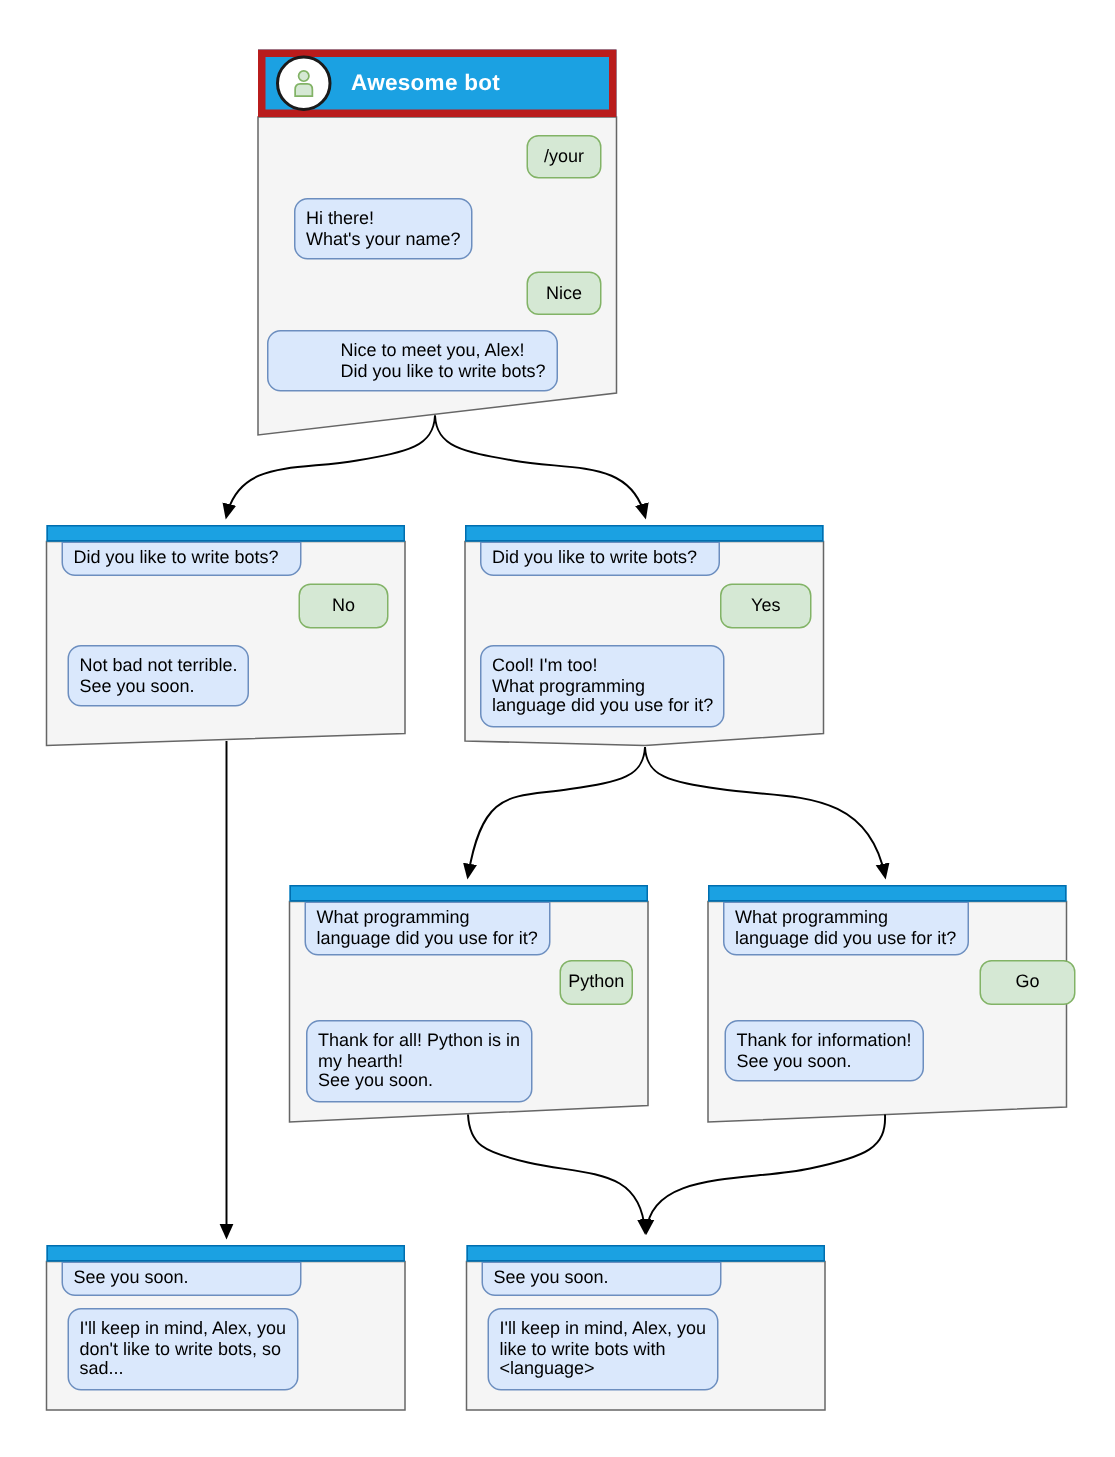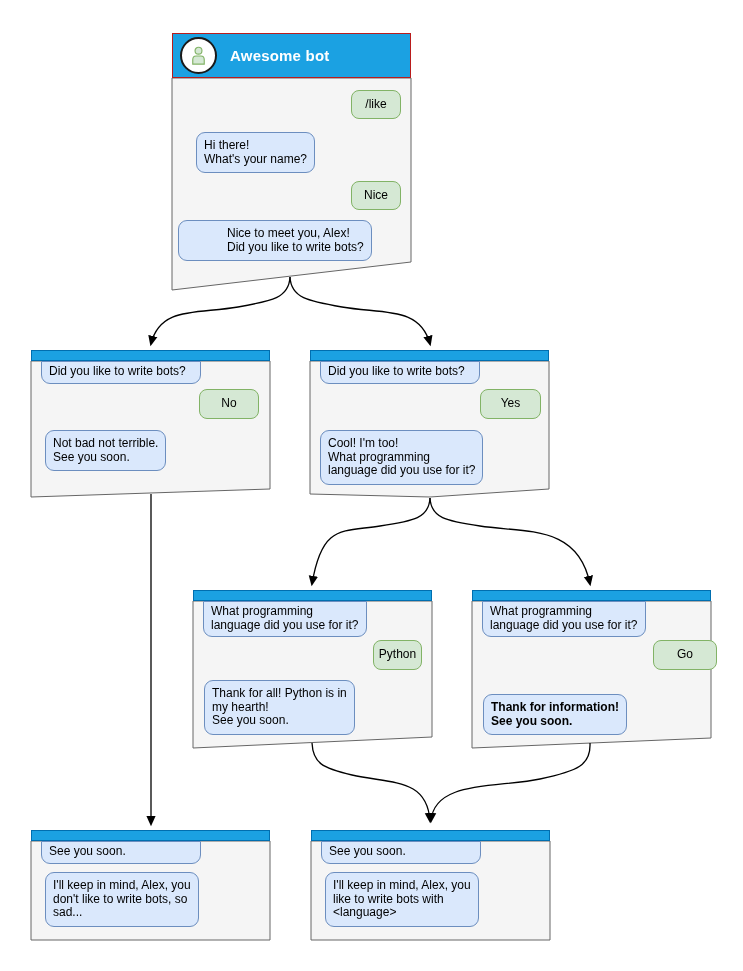--- a/index.html
+++ b/index.html
@@ -3,21 +3,21 @@
 <meta charset="utf-8">
 <style>
   html,body{margin:0;padding:0;background:#fff;}
   .canvas{position:relative;width:743px;height:971px;background:#ffffff;
           font-family:"Liberation Sans",sans-serif;color:#000;overflow:hidden;}
   svg.layer{position:absolute;left:0;top:0;z-index:0;}
   .card{position:absolute;z-index:1;}
   .strip{position:absolute;left:0;top:0;width:239px;height:11px;background:#1ba1e2;
          border:1px solid #006eaf;box-sizing:border-box;z-index:3;}
   .hdr{position:absolute;left:0;top:0;width:239px;height:45px;background:#1ba1e2;
-       border:1px solid #b91c1c;box-sizing:border-box;display:flex;align-items:center;z-index:3;}
+       border:5px solid #b91c1c;box-sizing:border-box;display:flex;align-items:center;z-index:3;}
   .avatar{width:37px;height:37px;border-radius:50%;background:#fff;border:2px solid #1a1a1a;
           margin-left:7px;display:flex;align-items:center;justify-content:center;box-sizing:border-box;}
   .hdr-title{color:#fff;font-weight:bold;font-size:15px;margin-left:13px;letter-spacing:.2px;}
   .bubble{position:absolute;box-sizing:border-box;font-size:12px;line-height:13.5px;
           white-space:pre-line;z-index:2;}
   .bot{background:#dae8fc;border:1px solid #6c8ebf;border-radius:9px;padding:6px 7px;}
   .qtop{border-radius:0 0 9px 9px;padding:3px 7px 4px;}
   .user{background:#d5e8d4;border:1px solid #82b366;border-radius:8px;
         display:flex;align-items:center;justify-content:center;padding:0;}
 </style>
@@ -53,21 +53,21 @@
   <div class="card" style="left:172px;top:33px;width:239px;height:257px;">
     <div class="hdr">
       <span class="avatar">
         <svg width="23" height="23" viewBox="0 0 24 24">
           <circle cx="12" cy="7" r="3.6" fill="#d5e8d4" stroke="#82b366" stroke-width="1.2"></circle>
           <path d="M6 21 L6 16.5 Q6 12.5 9.5 12.5 L14.5 12.5 Q18 12.5 18 16.5 L18 21 Z" fill="#d5e8d4" stroke="#82b366" stroke-width="1.2"></path>
         </svg>
       </span>
       <span class="hdr-title">Awesome bot</span>
     </div>
-    <div class="bubble user" style="left:179px;top:57px;width:50px;height:29px;">/like</div>
+    <div class="bubble user" style="left:179px;top:57px;width:50px;height:29px;">/your</div>
     <div class="bubble bot" style="left:24px;top:99px;">Hi there!
 What's your name?</div>
     <div class="bubble user" style="left:179px;top:148px;width:50px;height:29px;">Nice</div>
     <div class="bubble bot" style="left:6px;top:187px;padding-left:48px;">Nice to meet you, Alex!
 Did you like to write bots?</div>
   </div>
 
   <div class="card" style="left:31px;top:350px;width:239px;height:147px;">
     <div class="strip"></div>
     <div class="bubble bot qtop" style="left:10px;top:11px;width:160px;">Did you like to write bots?</div>
@@ -93,21 +93,21 @@
     <div class="bubble bot" style="left:11px;top:90px;">Thank for all! Python is in
 my hearth!
 See you soon.</div>
   </div>
 
   <div class="card" style="left:472px;top:590px;width:239px;height:158px;">
     <div class="strip"></div>
     <div class="bubble bot qtop" style="left:10px;top:11px;width:164px;">What programming
 language did you use for it?</div>
     <div class="bubble user" style="left:181px;top:50px;width:64px;height:30px;">Go</div>
-    <div class="bubble bot" style="left:11px;top:104px;font-weight:bold;">Thank for information!
+    <div class="bubble bot" style="left:11px;top:90px;">Thank for information!
 See you soon.</div>
   </div>
 
   <div class="card" style="left:31px;top:830px;width:239px;height:110px;">
     <div class="strip"></div>
     <div class="bubble bot qtop" style="left:10px;top:11px;width:160px;">See you soon.</div>
     <div class="bubble bot" style="left:14px;top:42px;">I'll keep in mind, Alex, you
 don't like to write bots, so
 sad...</div>
   </div>

